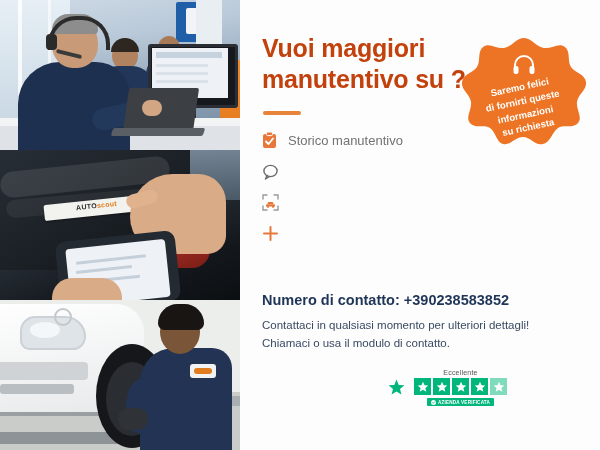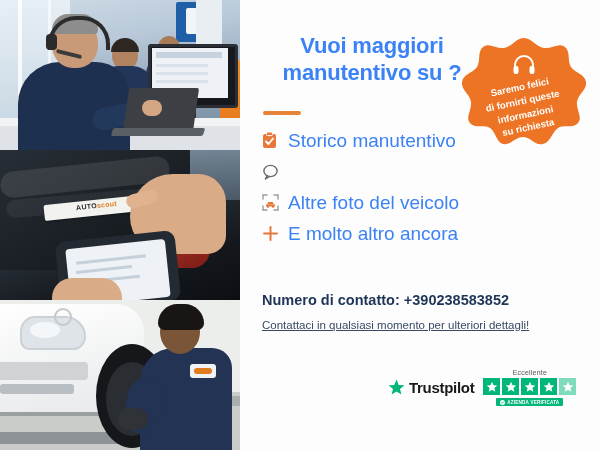--- a/index.html
+++ b/index.html
@@ -85,48 +85,47 @@
   .p3 .glove{position:absolute;left:118px;top:108px;width:30px;height:22px;border-radius:10px;background:#2f3338;}
   .p3 .logo3{position:absolute;left:190px;top:64px;width:26px;height:14px;border-radius:3px;background:#f0f2f3;}
   .p3 .logo3 i{position:absolute;left:4px;top:4px;width:18px;height:6px;border-radius:3px;background:#e07b1e;display:block;}
   .p3 .bench{position:absolute;right:0;bottom:44px;width:60px;height:10px;background:#a9aeb0;}
 
   
   .panel{position:relative;flex:1;height:450px;background:#fdfdfd;}
 
   .heading{
     position:absolute;left:22px;top:33px;width:220px;
-    font-size:22px;line-height:1.22;font-weight:bold;color:#3b82f6;
+    font-size:25px;line-height:1.22;font-weight:bold;color:#c2410c;
     letter-spacing:-.2px;
-    text-align:center;
   }
   .accent-bar{position:absolute;left:23px;top:111px;width:38px;height:4px;background:#e8843a;border-radius:2px;}
 
   
   .badge{
     position:absolute;left:222px;top:36px;width:124px;height:124px;
   }
   .badge svg{position:absolute;left:0;top:0;}
   .badge .headset-ico{position:absolute;left:50px;top:18px;width:24px;height:22px;}
   .badge .btext{
     position:absolute;left:14px;top:44px;width:96px;
     text-align:center;color:#ffffff;font-size:9.5px;font-weight:bold;
     line-height:1.45;transform:rotate(-12deg);
   }
 
   
   .list{position:absolute;left:22px;top:128px;width:250px;}
   .li{display:flex;align-items:center;height:25px;margin-bottom:6px;}
   .li-ico{width:26px;flex:0 0 26px;display:flex;align-items:center;justify-content:flex-start;}
-  .li-txt{font-size:19px;color:#3b82f6;}
+  .li-txt{font-size:13px;color:#737373;}
 
   
   .phone{position:absolute;left:22px;top:292px;width:300px;}
   .phone-title{font-size:14.5px;font-weight:bold;color:#1f3557;}
-  .phone-sub{margin-top:9px;font-size:11.5px;line-height:1.55;color:#3a4a63;text-decoration:underline;}
+  .phone-sub{margin-top:9px;font-size:11.5px;line-height:1.55;color:#3a4a63;}
 
   
   .tp{position:absolute;left:148px;top:369px;display:flex;align-items:center;gap:9px;}
   .tp-brand{display:flex;align-items:center;gap:4px;}
   .tp-name{font-size:15px;font-weight:bold;color:#191919;letter-spacing:-.3px;}
   .tp-right{display:flex;flex-direction:column;align-items:center;}
   .tp-ecc{font-size:7px;color:#555;letter-spacing:.2px;margin-bottom:2px;}
   .tp-stars{display:flex;gap:2px;}
   .tp-star{width:17px;height:17px;background:#00b67a;display:flex;align-items:center;justify-content:center;}
   .tp-star.half{background:#7fdbbc;}
@@ -278,47 +277,45 @@
       <div class="li">
         <span class="li-ico">
           <svg width="17" height="17" viewBox="0 0 17 17">
             <path d="M1 5 V1 H5 M12 1 H16 V5 M16 12 V16 H12 M5 16 H1 V12" fill="none" stroke="#9a9a9a" stroke-width="1.4" stroke-linecap="round"></path>
             <path d="M4 10.5 h9 v2 h-9 z" fill="#e8773a"></path>
             <path d="M5 10.5 l1.3-2.6 h4.4 l1.3 2.6 z" fill="#e8773a"></path>
             <circle cx="6" cy="12.8" r="1.1" fill="#e8773a"></circle>
             <circle cx="11" cy="12.8" r="1.1" fill="#e8773a"></circle>
           </svg>
         </span>
-        <span class="li-txt">Altre foto del veicolo</span>
       </div>
 
       <div class="li">
         <span class="li-ico">
           <svg width="17" height="17" viewBox="0 0 17 17">
             <path d="M8.5 2 V15 M2 8.5 H15" stroke="#e8773a" stroke-width="2" stroke-linecap="round"></path>
           </svg>
         </span>
-        <span class="li-txt">E molto altro ancora</span>
       </div>
 
     </div>
 
     <div class="phone">
       <div class="phone-title"><span>Numero di contatto: </span><span>+390238583852</span></div>
       <div class="phone-sub">
         <div>Contattaci in qualsiasi momento per ulteriori dettagli!</div>
+        <div>Chiamaci o usa il modulo di contatto.</div>
       </div>
     </div>
 
     <div class="tp">
       <div class="tp-brand">
         <svg width="17" height="17" viewBox="0 0 17 17">
           <path d="M8.5 0.6 L10.7 5.9 L16.4 6.3 L12 10 L13.4 15.6 L8.5 12.5 L3.6 15.6 L5 10 L0.6 6.3 L6.3 5.9 Z" fill="#00b67a"></path>
         </svg>
-        <span class="tp-name">Trustpilot</span>
       </div>
       <div class="tp-right">
         <div class="tp-ecc">Eccellente</div>
         <div class="tp-stars">
           <span class="tp-star">
               <svg width="12" height="12" viewBox="0 0 17 17">
                 <path d="M8.5 1 L10.7 6 L16 6.4 L11.9 9.9 L13.2 15.2 L8.5 12.3 L3.8 15.2 L5.1 9.9 L1 6.4 L6.3 6 Z" fill="#fff"></path>
               </svg>
             </span>
           <span class="tp-star">

